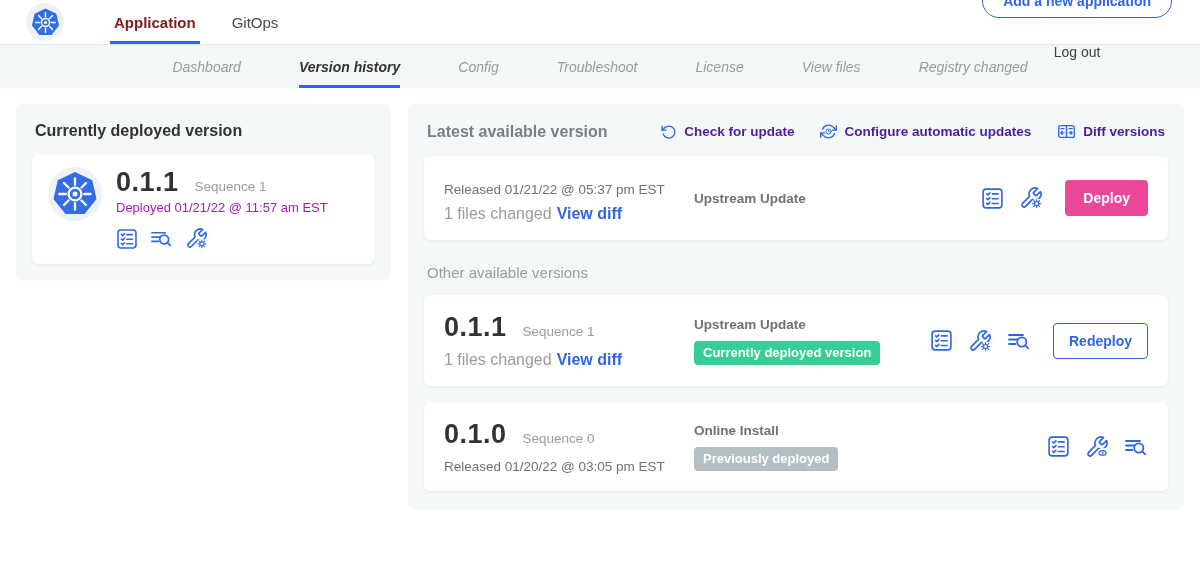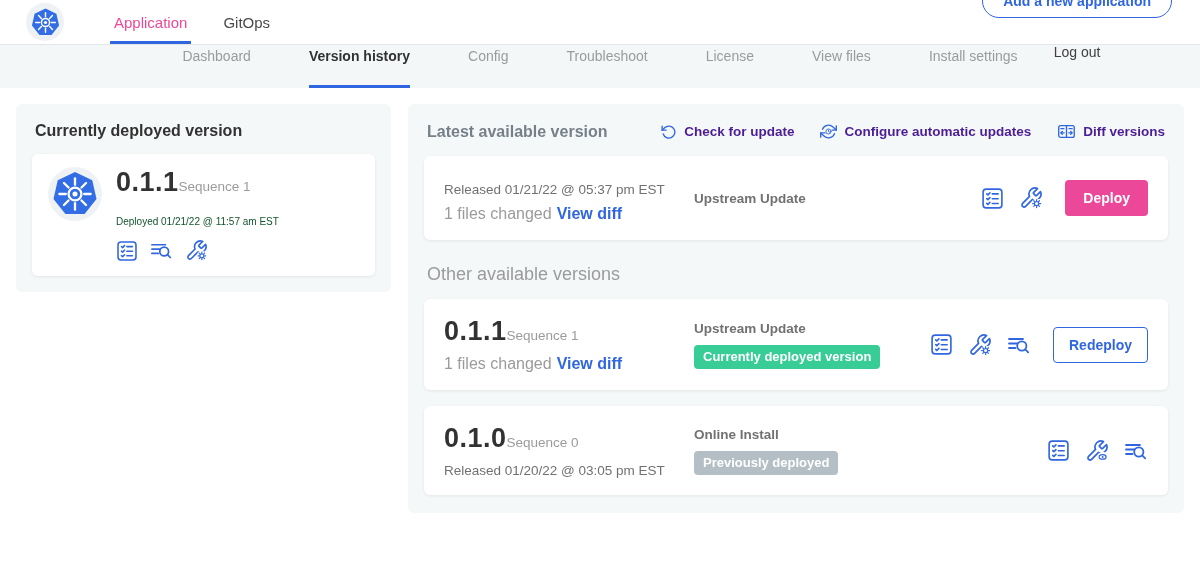--- a/index.html
+++ b/index.html
@@ -12,46 +12,46 @@
   svg.icon { display:block; color:#3066e0; }
 
   
   .topbar { height:45px; display:flex; align-items:center; padding:0 28px 0 26px;
             border-bottom:1px solid #e3e7e9; background:#fff; }
   .logo-badge { width:38px; height:38px; border-radius:50%; background:#eff2f4;
                 display:flex; align-items:center; justify-content:center; flex:none; }
   .top-tabs { display:flex; height:100%; margin-left:32px; }
   .top-tab { padding:0 4px; margin:0 14px; display:flex; align-items:center; height:100%;
              font-size:15px; color:#4a4a4a; cursor:pointer; border-bottom:3px solid transparent; padding-top:3px; }
-  .top-tab.active { font-weight:normal; color:#ec4899; border-bottom-color:#3066e0; }
+  .top-tab.active { font-weight:bold; color:#7f1d1d; border-bottom-color:#3066e0; }
   .topbar-right { margin-left:auto; display:flex; align-items:center; gap:26px;flex-direction:column; }
   .pill-btn { border:1.5px solid #3066e0; color:#3066e0; font-weight:bold; font-size:14px;
               padding:8px 20px; border-radius:19px; background:#fff; cursor:pointer;
               font-family:"Liberation Sans", sans-serif; }
   .logout { font-size:14px; color:#404040; cursor:pointer; }
 
   
   .subnav { height:43px; background:#f4f7f8; display:flex; justify-content:center; }
-  .subnav-tab { margin:0 29px; display:flex; align-items:flex-start; height:100%;
-                font-size:14px; color:#9b9b9b; cursor:pointer; border-bottom:3px solid transparent; padding-top:3px; }
+  .subnav-tab { margin:0 29px; display:flex; align-items:center; height:100%;
+                font-size:14px; color:#9b9b9b; cursor:pointer; border-bottom:3px solid transparent; padding-top:3px;font-style:italic; }
   .subnav-tab.active { color:#323232; font-weight:bold; border-bottom-color:#3066e0; }
 
   
   .main { display:flex; padding:16px; gap:17px; align-items:flex-start; }
 
   .deployed-card { width:375px; flex:none; background:#f5f8f9; border-radius:6px; padding:14px 16px 16px; }
   .deployed-card h2 { font-size:16px; font-weight:bold; color:#323232; margin:4px 0 14px 3px; }
   .deployed-inner { background:#fff; border-radius:6px; box-shadow:0 1px 3px rgba(50,50,50,.09);
                     padding:13px 16px 14px; display:flex; gap:14px; }
   .k8s-ring { width:54px; height:54px; border-radius:50%; background:#eff2f4; flex:none;
               display:flex; align-items:center; justify-content:center; }
-  .version-line { display:flex; align-items:baseline; gap:0;text-align:right; }
+  .version-line { display:flex; align-items:baseline; gap:16px;text-align:right; }
   .version-num { font-size:27px; font-weight:bold; color:#323232; letter-spacing:.5px; }
   .seq { font-size:13.5px; color:#9b9b9b; }
-  .deployed-at { font-size:10px; color:#14532d; margin-top:18px; }
+  .deployed-at { font-size:13px; color:#a21caf; margin-top:2px; }
   .icon-row { display:flex; gap:12px; margin-top:12px; align-items:center; }
 
   .right-panel { flex:1; background:#f5f8f9; border-radius:6px; padding:16px 16px 18px; }
   .panel-head { display:flex; align-items:center; margin:2px 3px 15px; }
   .panel-title { font-size:16px; font-weight:600; color:#76808a; }
   .panel-actions { margin-left:auto; display:flex; gap:26px; align-items:center; }
   .panel-action { display:flex; align-items:center; gap:7px; color:#4c1d95;
                   font-size:13.5px; font-weight:bold; cursor:pointer; }
 
   .version-row { background:#fff; border-radius:6px; box-shadow:0 1px 3px rgba(50,50,50,.09);
@@ -66,21 +66,21 @@
            color:#fff; font-weight:bold; font-size:13px; }
   .badge.green { background:#38cc97; }
   .badge.gray  { background:#b3bfc4; }
   .row-right { display:flex; align-items:center; gap:15px; }
   .btn-primary { background:#ec4899; color:#fff; font-weight:bold; font-size:14px;
                  padding:10px 18px; border-radius:4px; border:none; margin-left:7px; cursor:pointer;
                  font-family:"Liberation Sans", sans-serif; }
   .btn-outline { background:#fff; color:#3066e0; font-weight:bold; font-size:14px;
                  padding:9px 15px; border-radius:4px; border:1.5px solid #3066e0; margin-left:7px; cursor:pointer;
                  font-family:"Liberation Sans", sans-serif; }
-  .other-title { font-size:18px; color:#9b9b9b; margin:24px 3px 14px; }
+  .other-title { font-size:15px; color:#9b9b9b; margin:24px 3px 14px; }
   .gap-row { height:16px; }
 </style>
 </head>
 <body>
 
 <svg width="0" height="0" style="position:absolute" aria-hidden="true">
   <defs>
     <symbol id="i-k8s" viewBox="0 0 100 100">
       <polygon points="50,2 87.5,20.1 96.8,60.7 70.8,93.3 29.2,93.3 3.2,60.7 12.5,20.1" fill="#326de6"></polygon>
       <g stroke="#fff" stroke-width="5" stroke-linecap="round" fill="none">
@@ -203,21 +203,21 @@
   <div class="subnav-tab">
       <span>Troubleshoot</span>
     </div>
   <div class="subnav-tab">
       <span>License</span>
     </div>
   <div class="subnav-tab">
       <span>View files</span>
     </div>
   <div class="subnav-tab">
-      <span>Install settings</span>
+      <span>Registry changed</span>
     </div>
 </nav>
 
 <main class="main">
 
   <section class="deployed-card">
     <h2>Currently deployed version</h2>
     <div class="deployed-inner">
       <div class="k8s-ring">
         <svg class="icon" width="46" height="46">

